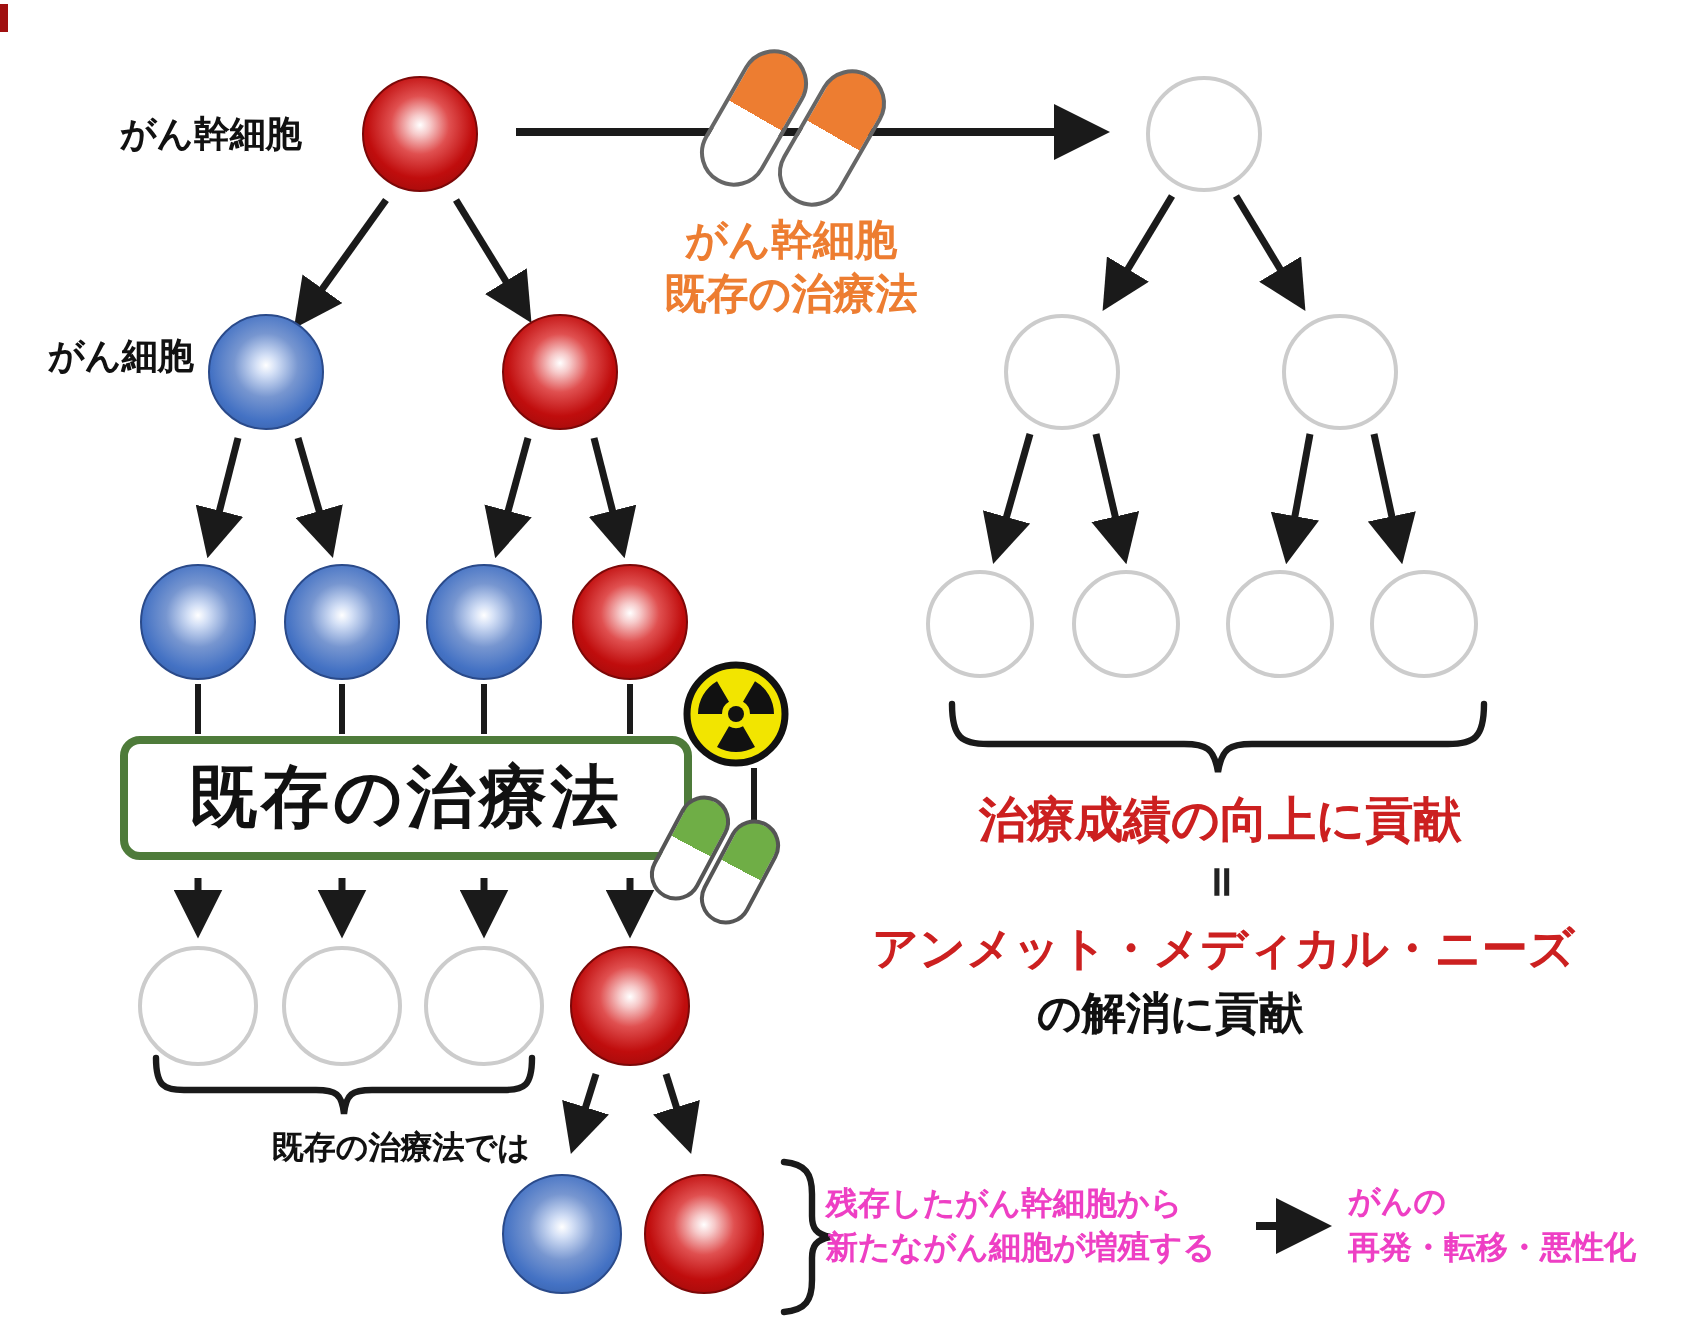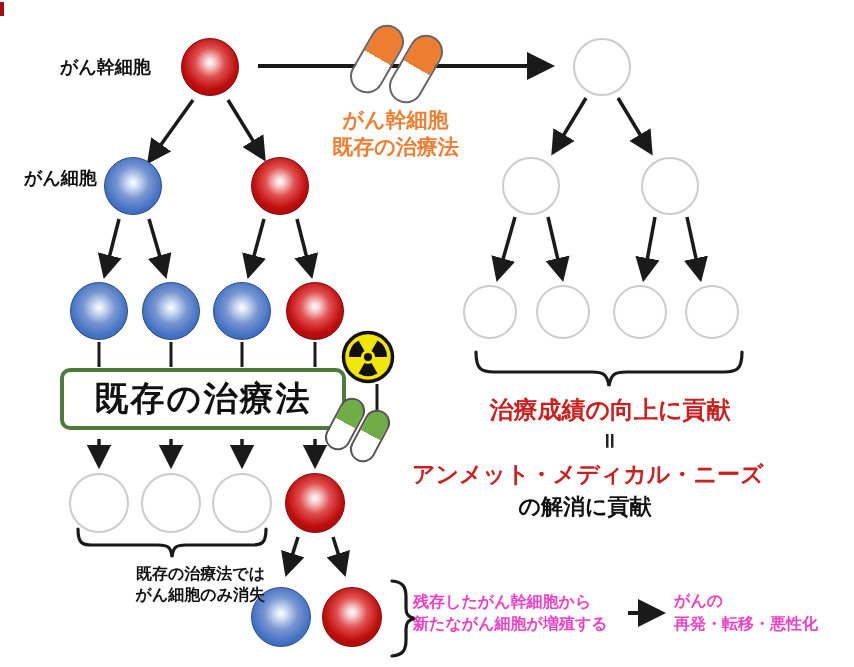--- a/index.html
+++ b/index.html
@@ -44,21 +44,21 @@
   #label-stem{left:60px;top:55px;font-size:18px;font-weight:bold;color:#111;}
   #label-cell{left:24px;top:166px;font-size:18px;font-weight:bold;color:#111;}
   #targeted-drug-label{left:308px;top:107px;width:175px;text-align:center;
     font-size:21px;font-weight:bold;color:var(--orange-drug,#ed7d31);line-height:27px;}
   #existing-result{left:80px;top:563px;width:185px;text-align:right;
     font-size:16px;font-weight:bold;color:#111;line-height:21px;}
   #outcome-red{left:455px;top:394px;width:310px;text-align:center;
     font-size:24px;font-weight:bold;color:var(--red-text,#cc2020);}
   #equals-sign{left:594px;top:428px;width:32px;height:26px;text-align:center;
     font-size:22px;font-weight:bold;color:#222;transform:rotate(90deg);}
-  #unmet-needs{left:412px;top:459px;width:350px;text-align:center;
+  #unmet-needs{left:436px;top:459px;width:350px;text-align:center;
     font-size:23px;font-weight:bold;color:var(--red-text,#cc2020);}
   #unmet-suffix{left:430px;top:492px;width:310px;text-align:center;
     font-size:22px;font-weight:bold;color:#111;}
   #relapse-text{left:413px;top:591px;font-size:16px;font-weight:bold;
     color:var(--magenta-text,#ee3fc4);line-height:22px;}
   #relapse-result{left:674px;top:589px;font-size:16px;font-weight:bold;
     color:var(--magenta-text,#ee3fc4);line-height:23px;}
   #corner-artifact{left:0;top:2px;width:4px;height:14px;background:#a01010;z-index:5;}
   .icon-wrap{position:absolute;z-index:3;}
 </style>
@@ -159,21 +159,20 @@
   <div id="label-stem" class="txt">がん幹細胞</div>
   <div id="label-cell" class="txt">がん細胞</div>
 
   <div id="targeted-drug-label" class="txt">
     <div>がん幹細胞</div>
     <div>既存の治療法</div>
   </div>
 
   <div id="existing-result" class="txt">
     <div>既存の治療法では</div>
-    <div>がん細胞のみ消失</div>
   </div>
 
   <div id="outcome-red" class="txt">治療成績の向上に貢献</div>
   <div id="equals-sign" class="txt">=</div>
   <div id="unmet-needs" class="txt">アンメット・メディカル・ニーズ</div>
   <div id="unmet-suffix" class="txt">の解消に貢献</div>
 
   <div id="relapse-text" class="txt">
     <div>残存したがん幹細胞から</div>
     <div>新たながん細胞が増殖する</div>

